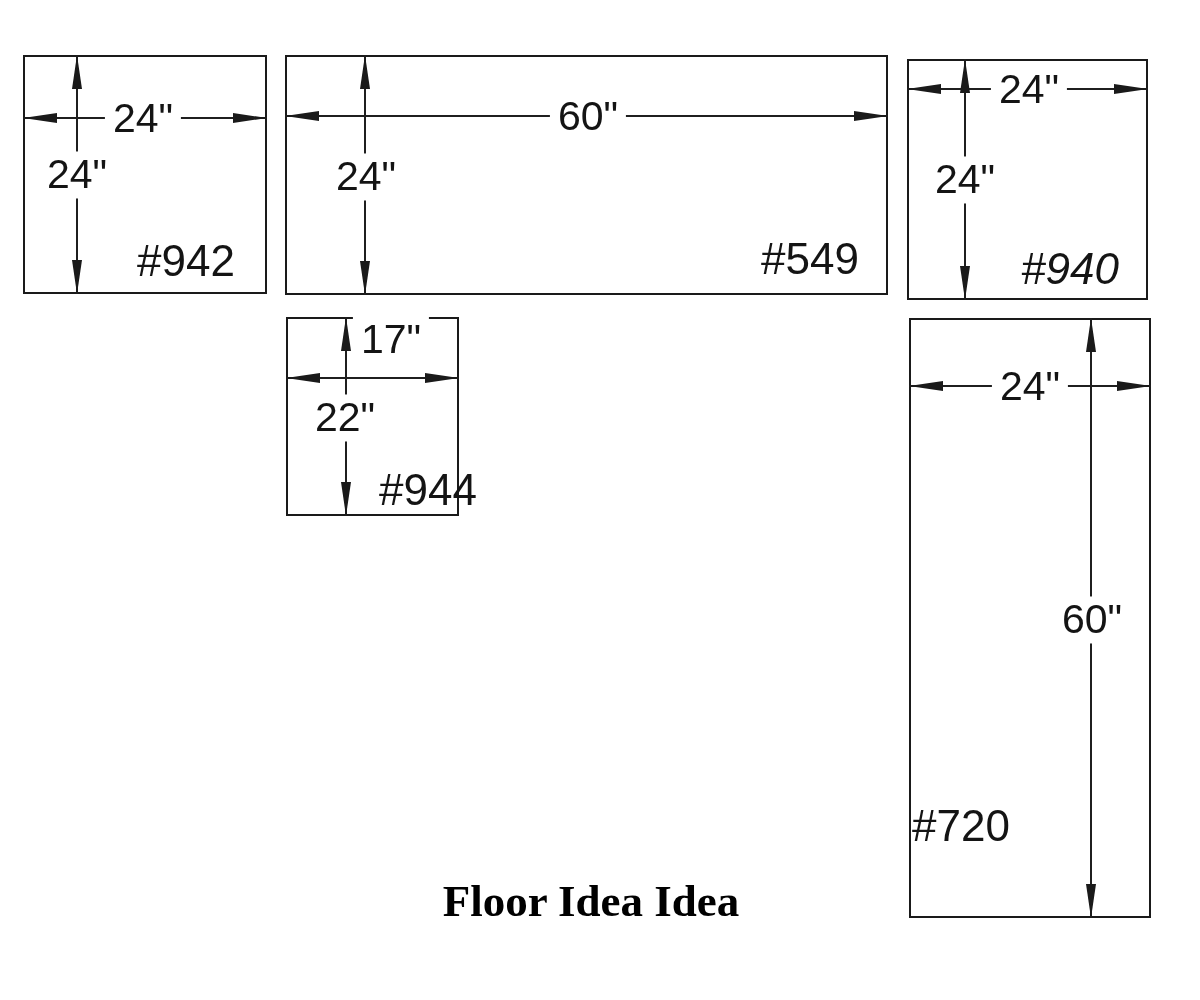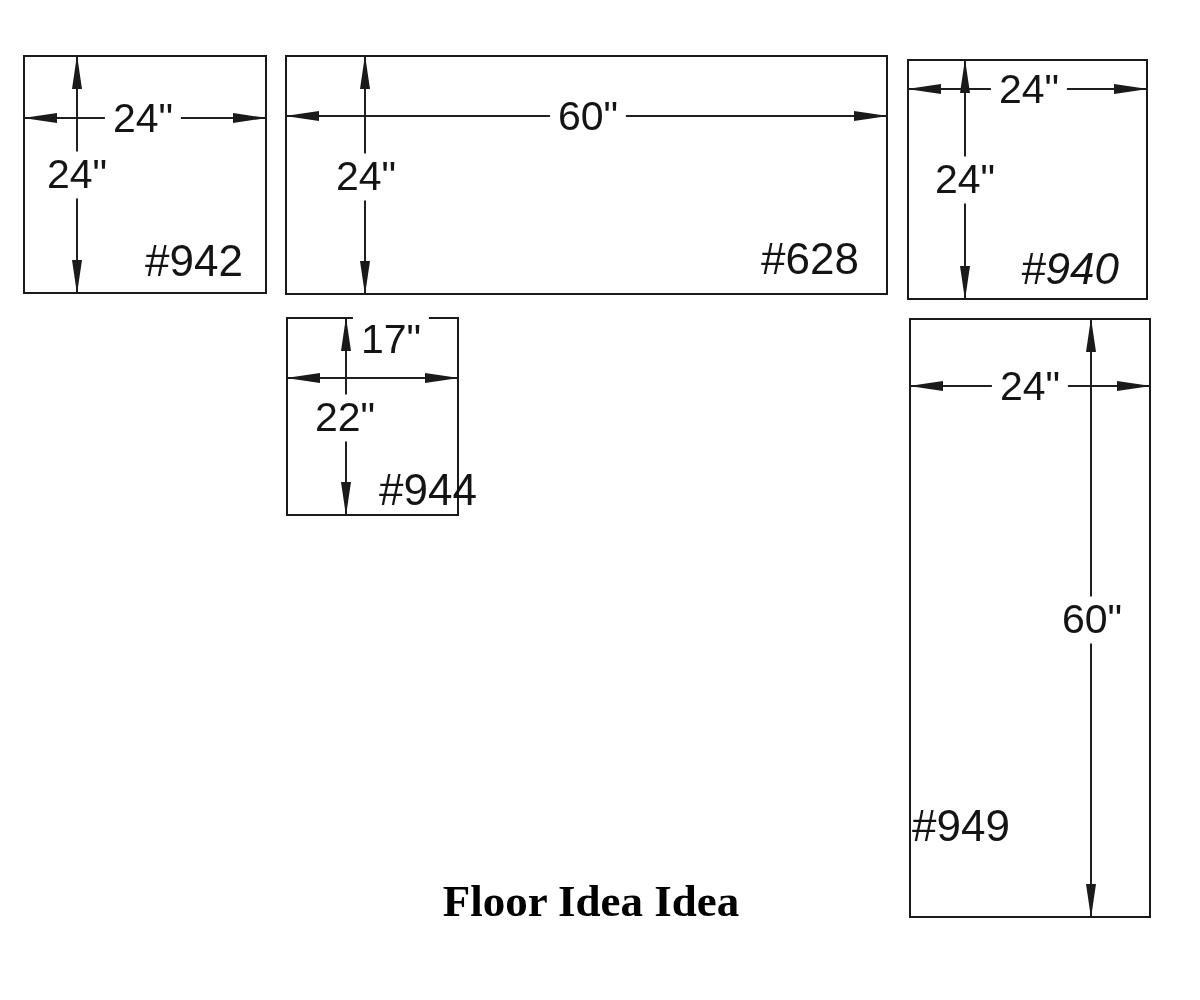--- a/index.html
+++ b/index.html
@@ -72,32 +72,32 @@
 
   <div class="box" style="left:23px; top:55px; width:244px; height:239px;"></div>
   <div class="hline" style="left:23px; top:117px; width:244px;"></div>
   <div class="vline" style="left:76px; top:55px; height:239px;"></div>
   <div class="arrow left" style="left:23px;  top:113px;"></div>
   <div class="arrow right" style="left:233px; top:113px;"></div>
   <div class="arrow up" style="left:72px;  top:55px;"></div>
   <div class="arrow down" style="left:72px;  top:260px;"></div>
   <div class="dimlabel" style="left:143px; top:119px;">24"</div>
   <div class="dimlabel" style="left:77px;  top:175px;">24"</div>
-  <div class="partlabel" style="left:194px; top:261px;">#942</div>
+  <div class="partlabel" style="left:186px; top:261px;">#942</div>
 
   <div class="box" style="left:285px; top:55px; width:603px; height:240px;"></div>
   <div class="hline" style="left:285px; top:115px; width:603px;"></div>
   <div class="vline" style="left:364px; top:55px; height:240px;"></div>
   <div class="arrow left" style="left:285px; top:111px;"></div>
   <div class="arrow right" style="left:854px; top:111px;"></div>
   <div class="arrow up" style="left:360px; top:55px;"></div>
   <div class="arrow down" style="left:360px; top:261px;"></div>
   <div class="dimlabel" style="left:588px; top:117px;">60"</div>
   <div class="dimlabel" style="left:366px; top:177px;">24"</div>
-  <div class="partlabel" style="left:810px; top:259px;">#628</div>
+  <div class="partlabel" style="left:810px; top:259px;">#549</div>
 
   <div class="box" style="left:907px; top:59px; width:241px; height:241px;"></div>
   <div class="hline" style="left:907px; top:88px; width:241px;"></div>
   <div class="vline" style="left:964px; top:59px; height:241px;"></div>
   <div class="arrow left" style="left:907px;  top:84px;"></div>
   <div class="arrow right" style="left:1114px; top:84px;"></div>
   <div class="arrow up" style="left:960px;  top:59px;"></div>
   <div class="arrow down" style="left:960px;  top:266px;"></div>
   <div class="dimlabel" style="left:1029px; top:90px;">24"</div>
   <div class="dimlabel" style="left:965px;  top:180px;">24"</div>
@@ -116,17 +116,17 @@
 
   <div class="box" style="left:909px; top:318px; width:242px; height:600px;"></div>
   <div class="hline" style="left:909px; top:385px; width:242px;"></div>
   <div class="vline" style="left:1090px; top:318px; height:600px;"></div>
   <div class="arrow left" style="left:909px;  top:381px;"></div>
   <div class="arrow right" style="left:1117px; top:381px;"></div>
   <div class="arrow up" style="left:1086px; top:318px;"></div>
   <div class="arrow down" style="left:1086px; top:884px;"></div>
   <div class="dimlabel" style="left:1030px; top:387px;">24"</div>
   <div class="dimlabel" style="left:1092px; top:620px;">60"</div>
-  <div class="partlabel" style="left:961px; top:826px;">#949</div>
+  <div class="partlabel" style="left:961px; top:826px;">#720</div>
 
   <div class="title" style="left:591px; top:901px;">Floor Idea Idea</div>
 
 </div>
 
 </body></html>

